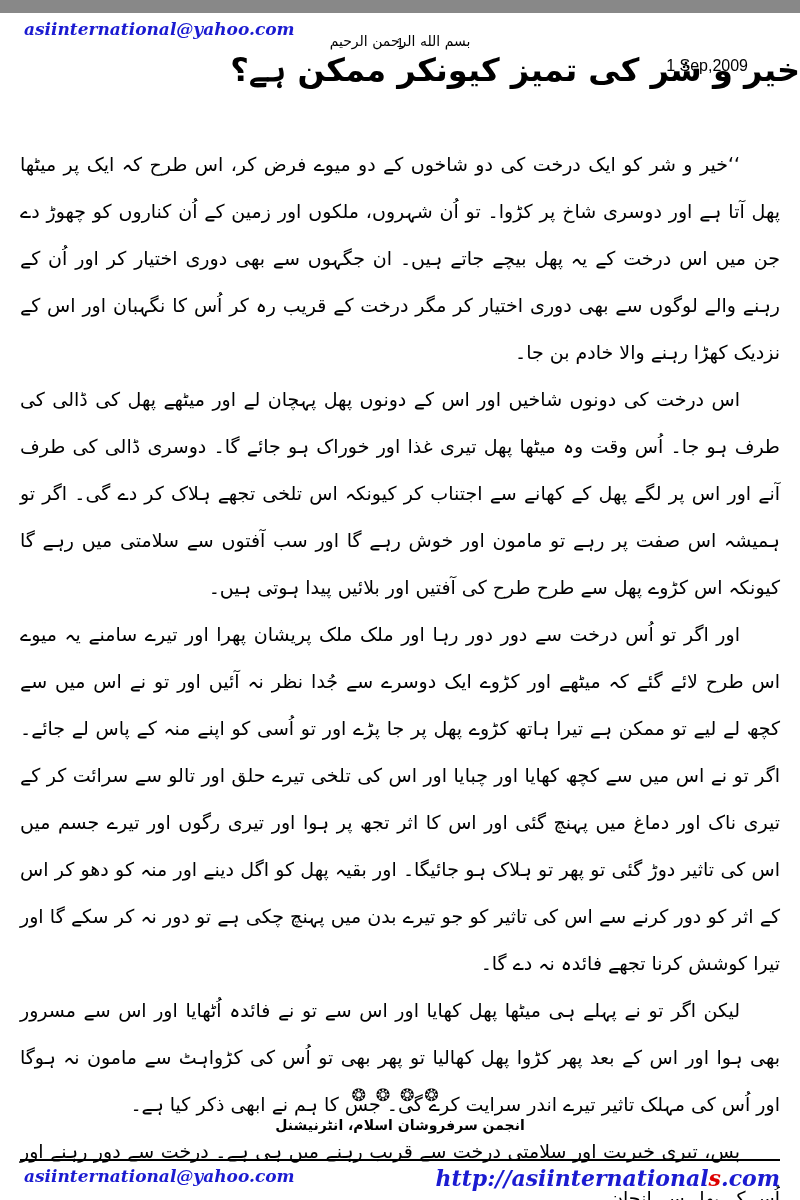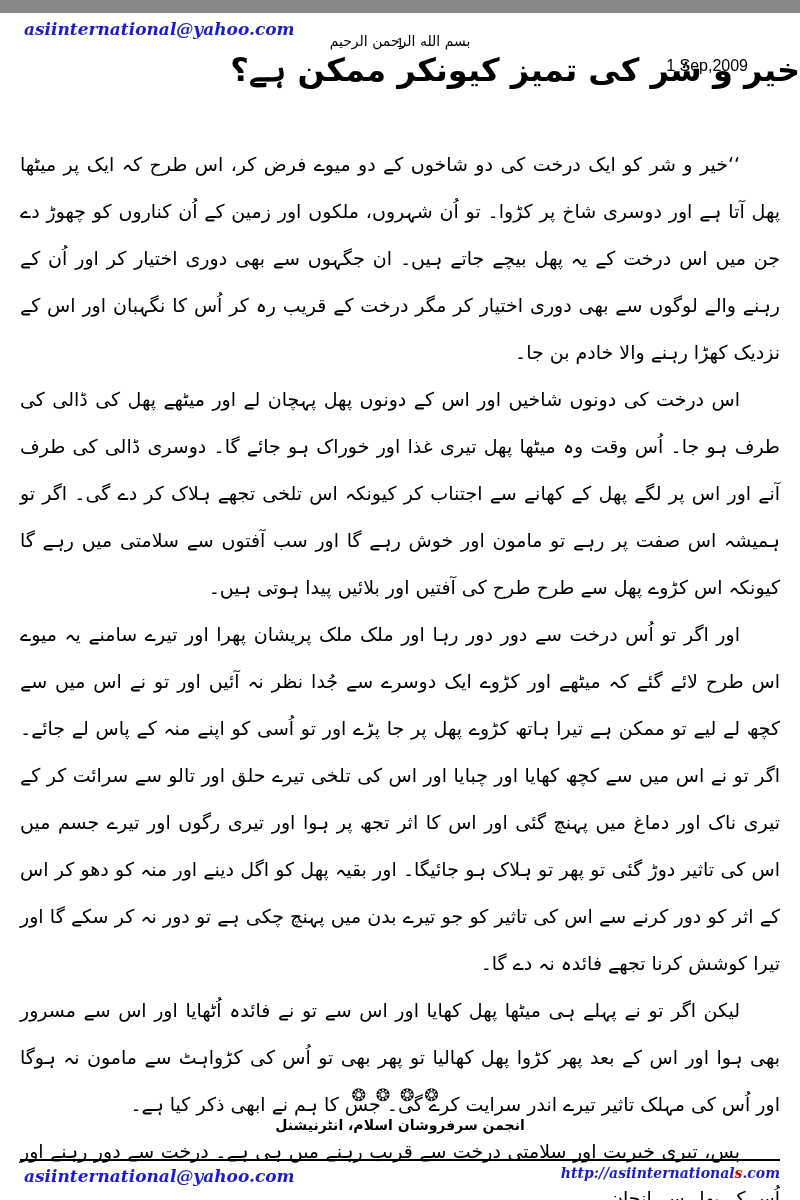--- a/index.html
+++ b/index.html
@@ -76,21 +76,21 @@
     position:absolute;top:1153px;left:24px;
     font-family:"DejaVu Serif",serif;
     font-style:italic;font-weight:bold;
     font-size:17px;color:var(--link-blue);
     text-decoration:none;
   }
   .footer-url{
     position:absolute;top:1152px;right:20px;
     font-family:"DejaVu Serif",serif;
     font-style:italic;font-weight:bold;
-    font-size:14px;color:var(--link-blue);
+    font-size:22px;color:var(--link-blue);
     text-decoration:none;
   }
   .footer-url .red{color:var(--highlight-red);}
 </style>
 </head>
 <body>
 
 <div class="page">
 
   <a class="top-email" href="#">asiinternational@yahoo.com</a>

